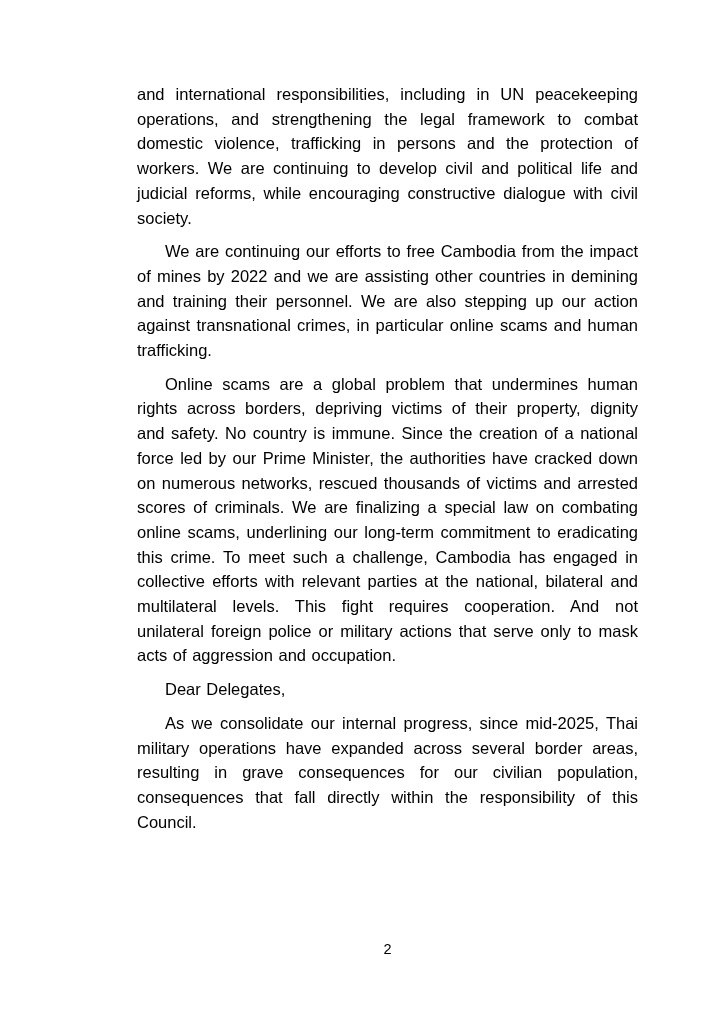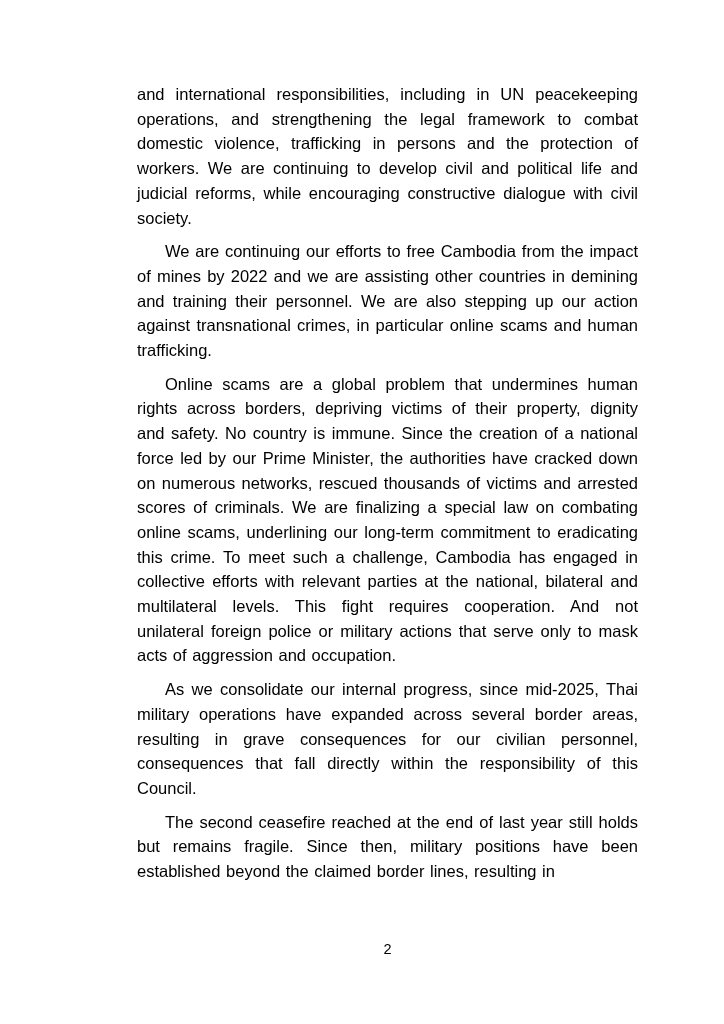--- a/index.html
+++ b/index.html
@@ -45,17 +45,17 @@
   }
 </style>
 </head>
 <body>
 
 <div class="page">
   <div class="content">
       <p class="para">and international responsibilities, including in UN peacekeeping operations, and strengthening the legal framework to combat domestic violence, trafficking in persons and the protection of workers. We are continuing to develop civil and political life and judicial reforms, while encouraging constructive dialogue with civil society.</p>
       <p class="para indent">We are continuing our efforts to free Cambodia from the impact of mines by 2022 and we are assisting other countries in demining and training their personnel. We are also stepping up our action against transnational crimes, in particular online scams and human trafficking.</p>
       <p class="para indent">Online scams are a global problem that undermines human rights across borders, depriving victims of their property, dignity and safety. No country is immune. Since the creation of a national force led by our Prime Minister, the authorities have cracked down on numerous networks, rescued thousands of victims and arrested scores of criminals. We are finalizing a special law on combating online scams, underlining our long-term commitment to eradicating this crime. To meet such a challenge, Cambodia has engaged in collective efforts with relevant parties at the national, bilateral and multilateral levels. This fight requires cooperation. And not unilateral foreign police or military actions that serve only to mask acts of aggression and occupation.</p>
-      <p class="para indent">As we consolidate our internal progress, since mid-2025, Thai military operations have expanded across several border areas, resulting in grave consequences for our civilian personnel, consequences that fall directly within the responsibility of this Council.</p>
-      <p class="para indent">The second ceasefire reached at the end of last year still holds but remains fragile. Since then, military positions have been established beyond the claimed border lines, resulting in</p>
+      <p class="para indent">Dear Delegates,</p>
+      <p class="para indent">As we consolidate our internal progress, since mid-2025, Thai military operations have expanded across several border areas, resulting in grave consequences for our civilian population, consequences that fall directly within the responsibility of this Council.</p>
     </div>
   <div class="page-number">2</div>
 </div>
 
 </body></html>

